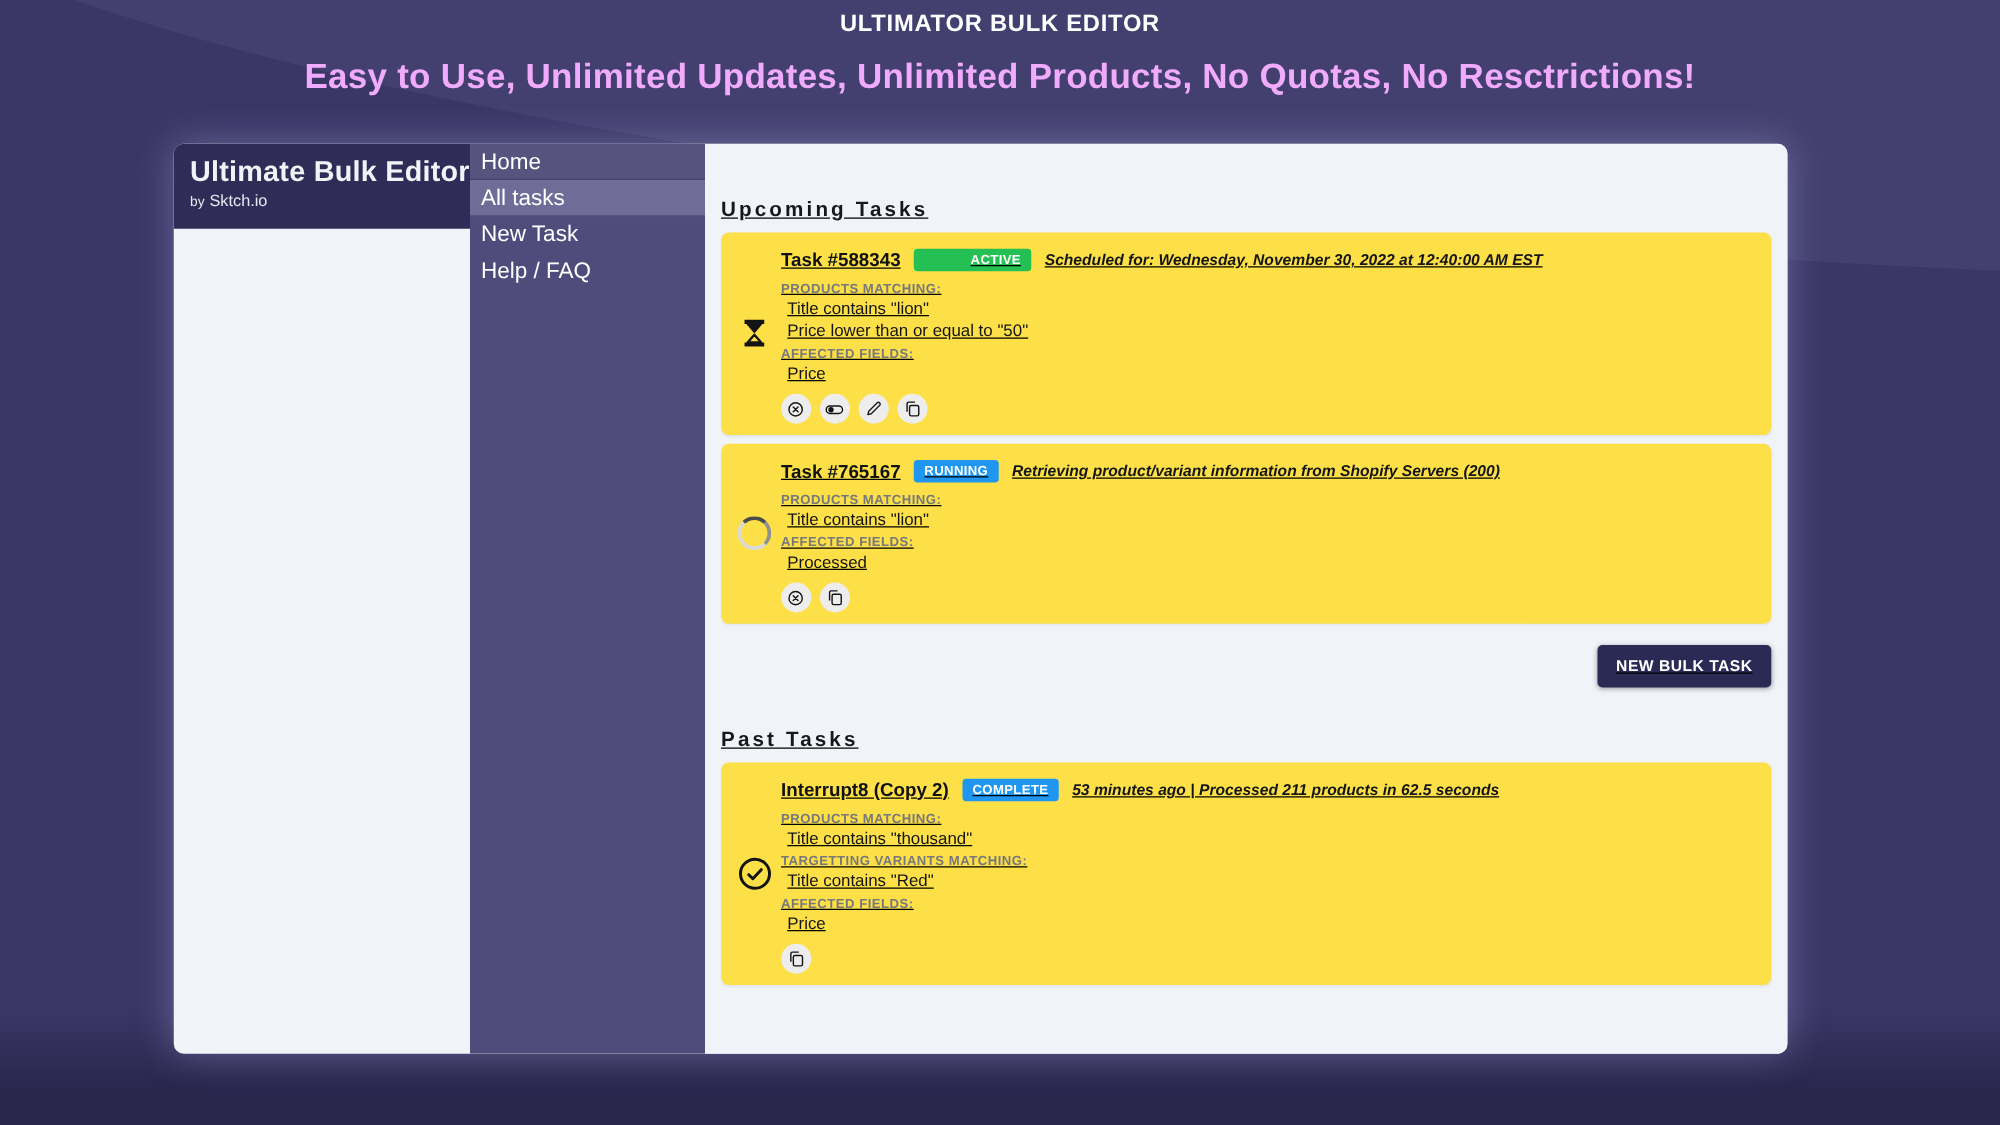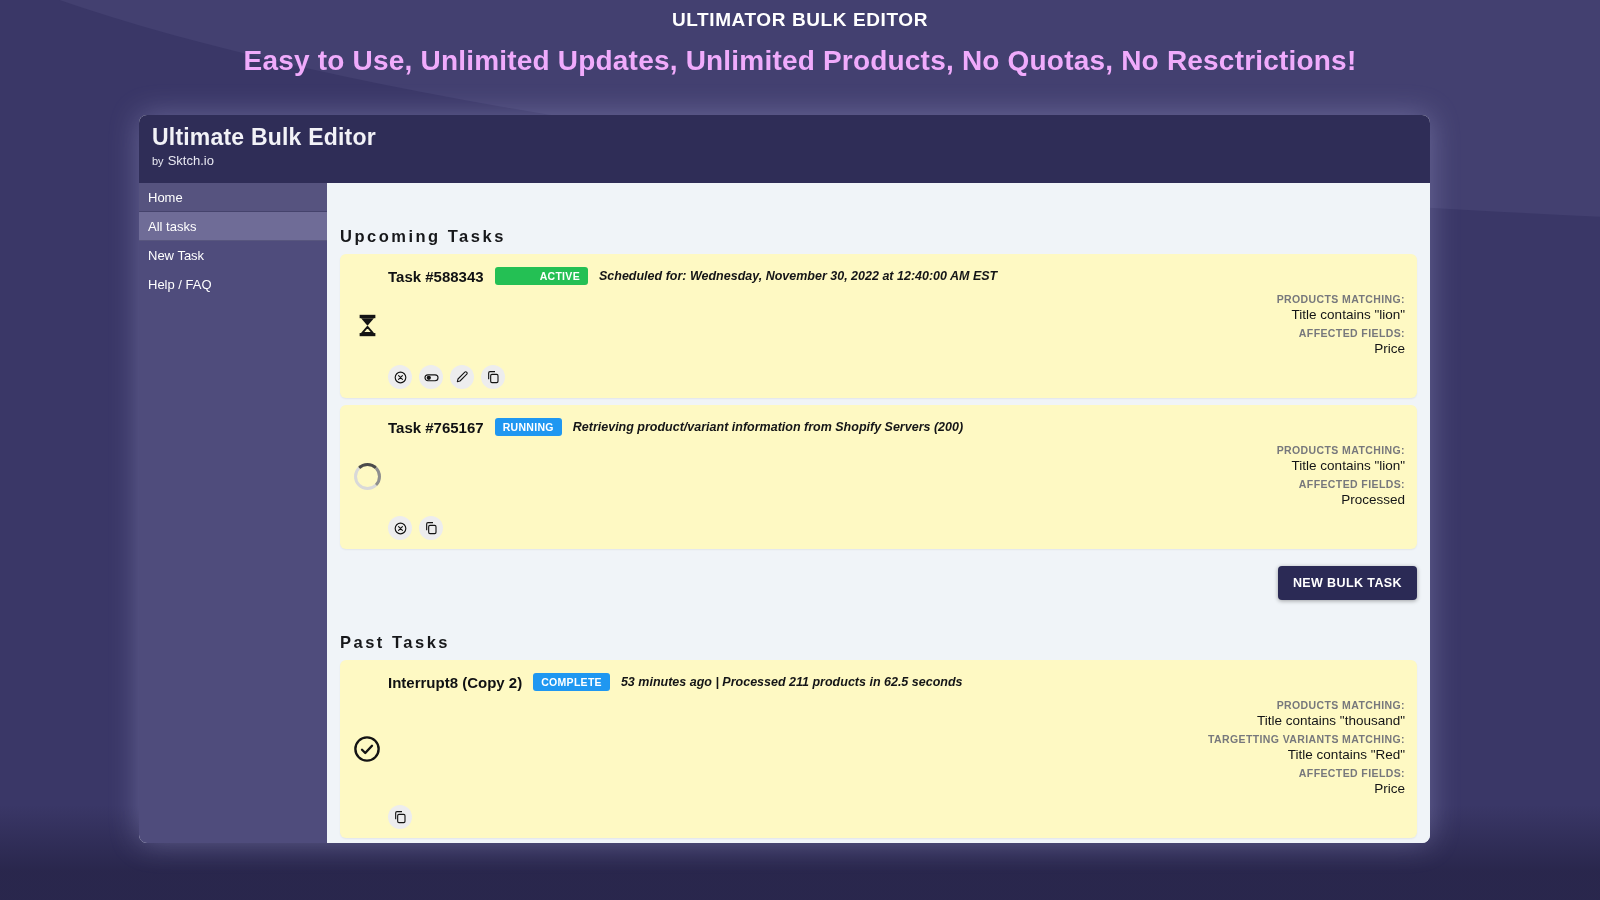--- a/index.html
+++ b/index.html
@@ -29,58 +29,57 @@
   }
   .banner-sub {
     color: #f0abfc; font-size: 28px; font-weight: 700; margin-top: 14px; letter-spacing: 0.2px;
   }
   .app {
     position: absolute;
     left: 139px; top: 115px;
     width: 1291px; height: 728px;
     border-radius: 8px;
     overflow: hidden;
-    display: flex; flex-direction: column;
+    display: flex; flex-direction: row;
     box-shadow: 0 0 30px rgba(205,205,255,0.30);
     z-index: 3;
     background: #f0f4f8;
   }
   .app-header {
     height: 68px; flex: none;
     background: #2f2d57;
     color: #f2f2f7;
     padding: 9px 0 0 13px;
   }
   .app-title { font-size: 23px; font-weight: 600; letter-spacing: 0.2px; }
   .app-byline { font-size: 13px; margin-top: 2px; color: #e8e8f2; }
   .app-byline .byline-prefix { font-size: 11px; margin-right: 4px; }
   .app-body { flex: 1; display: flex; min-height: 0; }
   .sidebar { width: 188px; flex: none; background: #4f4c7c; }
   .side-item {
     height: 29px; line-height: 29px;
     padding-left: 9px;
-    color: #ffffff; font-size: 13px;
+    color: #ffffff; font-size: 18px;
     cursor: pointer;
   }
   .side-item.shade { background: #56537f; border-bottom: 1px solid rgba(20,18,50,0.25); }
   .side-item.active { background: #6f6c97; border-bottom: 1px solid rgba(20,18,50,0.25); }
-  .main { flex: 1; background: #f0f4f8; padding: 0 13px; overflow: hidden; }
+  .main { flex: 1; background: #f0f4f8; padding: 0 13px; overflow: hidden; text-decoration: underline; }
   .section-heading {
     font-size: 16.5px; font-weight: 700; letter-spacing: 2.5px; color: #17181b;
   }
   .heading-upcoming { margin: 44px 0 8px; }
   .heading-past { margin: 33px 0 8px; }
   .card {
-    background: #fef9c3;
+    background: #fde047;
     border-radius: 6px;
     box-shadow: 0 1px 2px rgba(0,0,0,0.06);
     display: flex;
     padding: 8px 12px 9px 6px;
     margin-bottom: 7px;
-    text-align: right;
   }
   .card-state { width: 42px; flex: none; display: flex; align-items: center; justify-content: center; }
   .card-content { flex: 1; min-width: 0; }
   .title-row { display: flex; align-items: center; gap: 11px; margin: 5px 0 8px; }
   .task-title { font-size: 15px; font-weight: 700; color: #101113; white-space: nowrap; }
   .badge {
     font-size: 10.5px; font-weight: 700; color: #ffffff;
     padding: 3px 8px; border-radius: 3px; letter-spacing: 0.3px; white-space: nowrap;
   }
   .status { font-size: 12.5px; font-style: italic; font-weight: 600; color: #141517; }
@@ -155,20 +154,21 @@
           </svg>
         </div>
         <div class="card-content">
           <div class="title-row">
             <span class="task-title">Task #588343</span>
             <span class="badge" style="background: rgb(36, 192, 84); padding-left: 45px;">ACTIVE</span>
             <span class="status">Scheduled for: Wednesday, November 30, 2022 at 12:40:00 AM EST</span>
           </div>
           <div class="meta-label">PRODUCTS MATCHING:</div>
           <div class="meta-value">Title contains "lion"</div>
+          <div class="meta-value">Price lower than or equal to "50"</div>
           <div class="meta-label">AFFECTED FIELDS:</div>
           <div class="meta-value">Price</div>
           <div class="actions">
             <button class="icon-btn">
               <span>
                   <svg viewBox="0 0 24 24" width="17" height="17" fill="none" stroke="#141414" stroke-width="1.6" stroke-linecap="round">
                     <circle cx="12" cy="12" r="7.5"></circle>
                     <path d="M9.3 9.3l5.4 5.4M14.7 9.3l-5.4 5.4"></path>
                   </svg>
                 </span>

